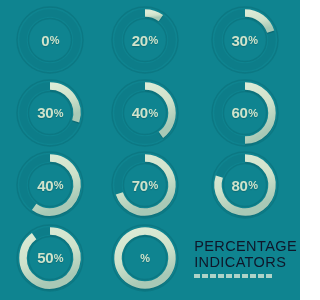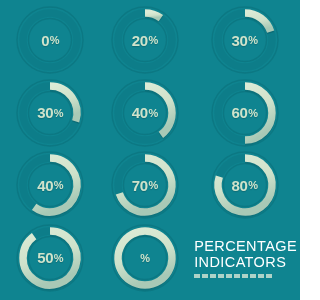--- a/index.html
+++ b/index.html
@@ -68,21 +68,21 @@
     top: 0px;
   }
   .caption {
     display: flex;
     flex-direction: column;
     align-items: flex-start;
     justify-content: center;
     padding-left: 2px;
   }
   .caption-line {
-    color: #ffffff;
+    color: #0f172a;
     font-size: 14.5px;
     font-weight: 400;
     letter-spacing: 0.4px;
     line-height: 16px;
     text-transform: uppercase;
     white-space: nowrap;
   }
   .dashes {
     margin-top: 4px;
     display: flex;

